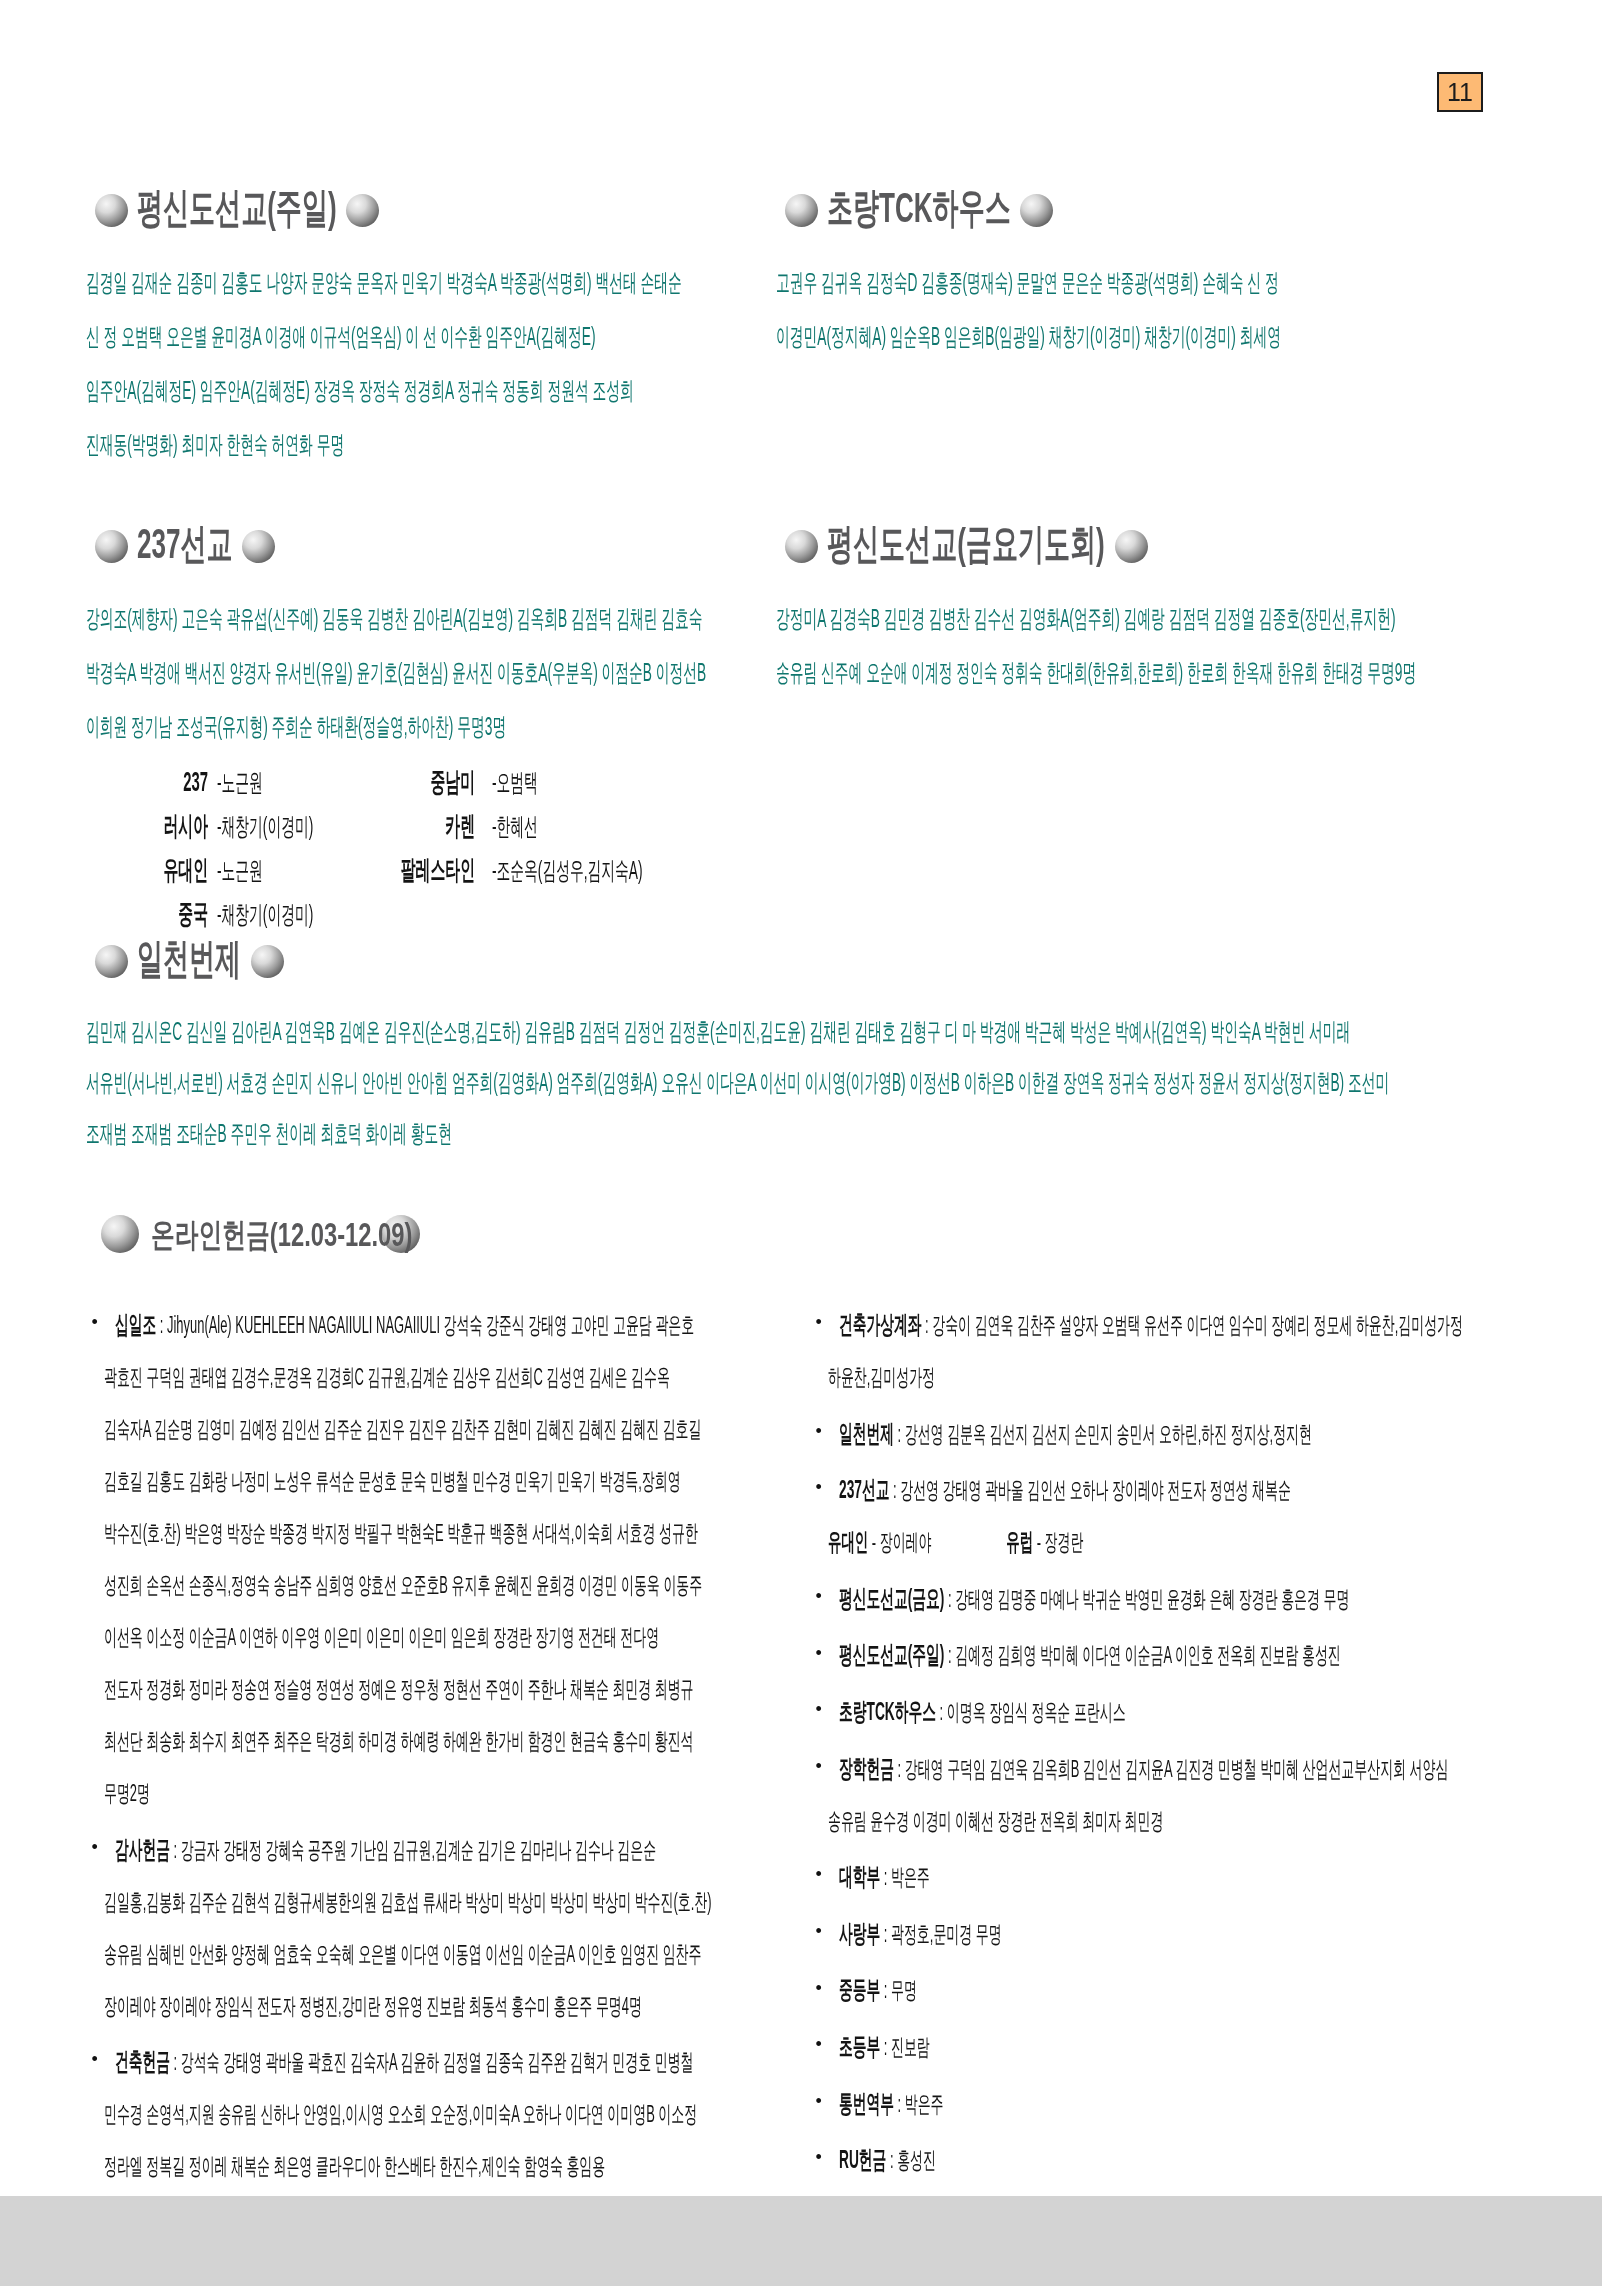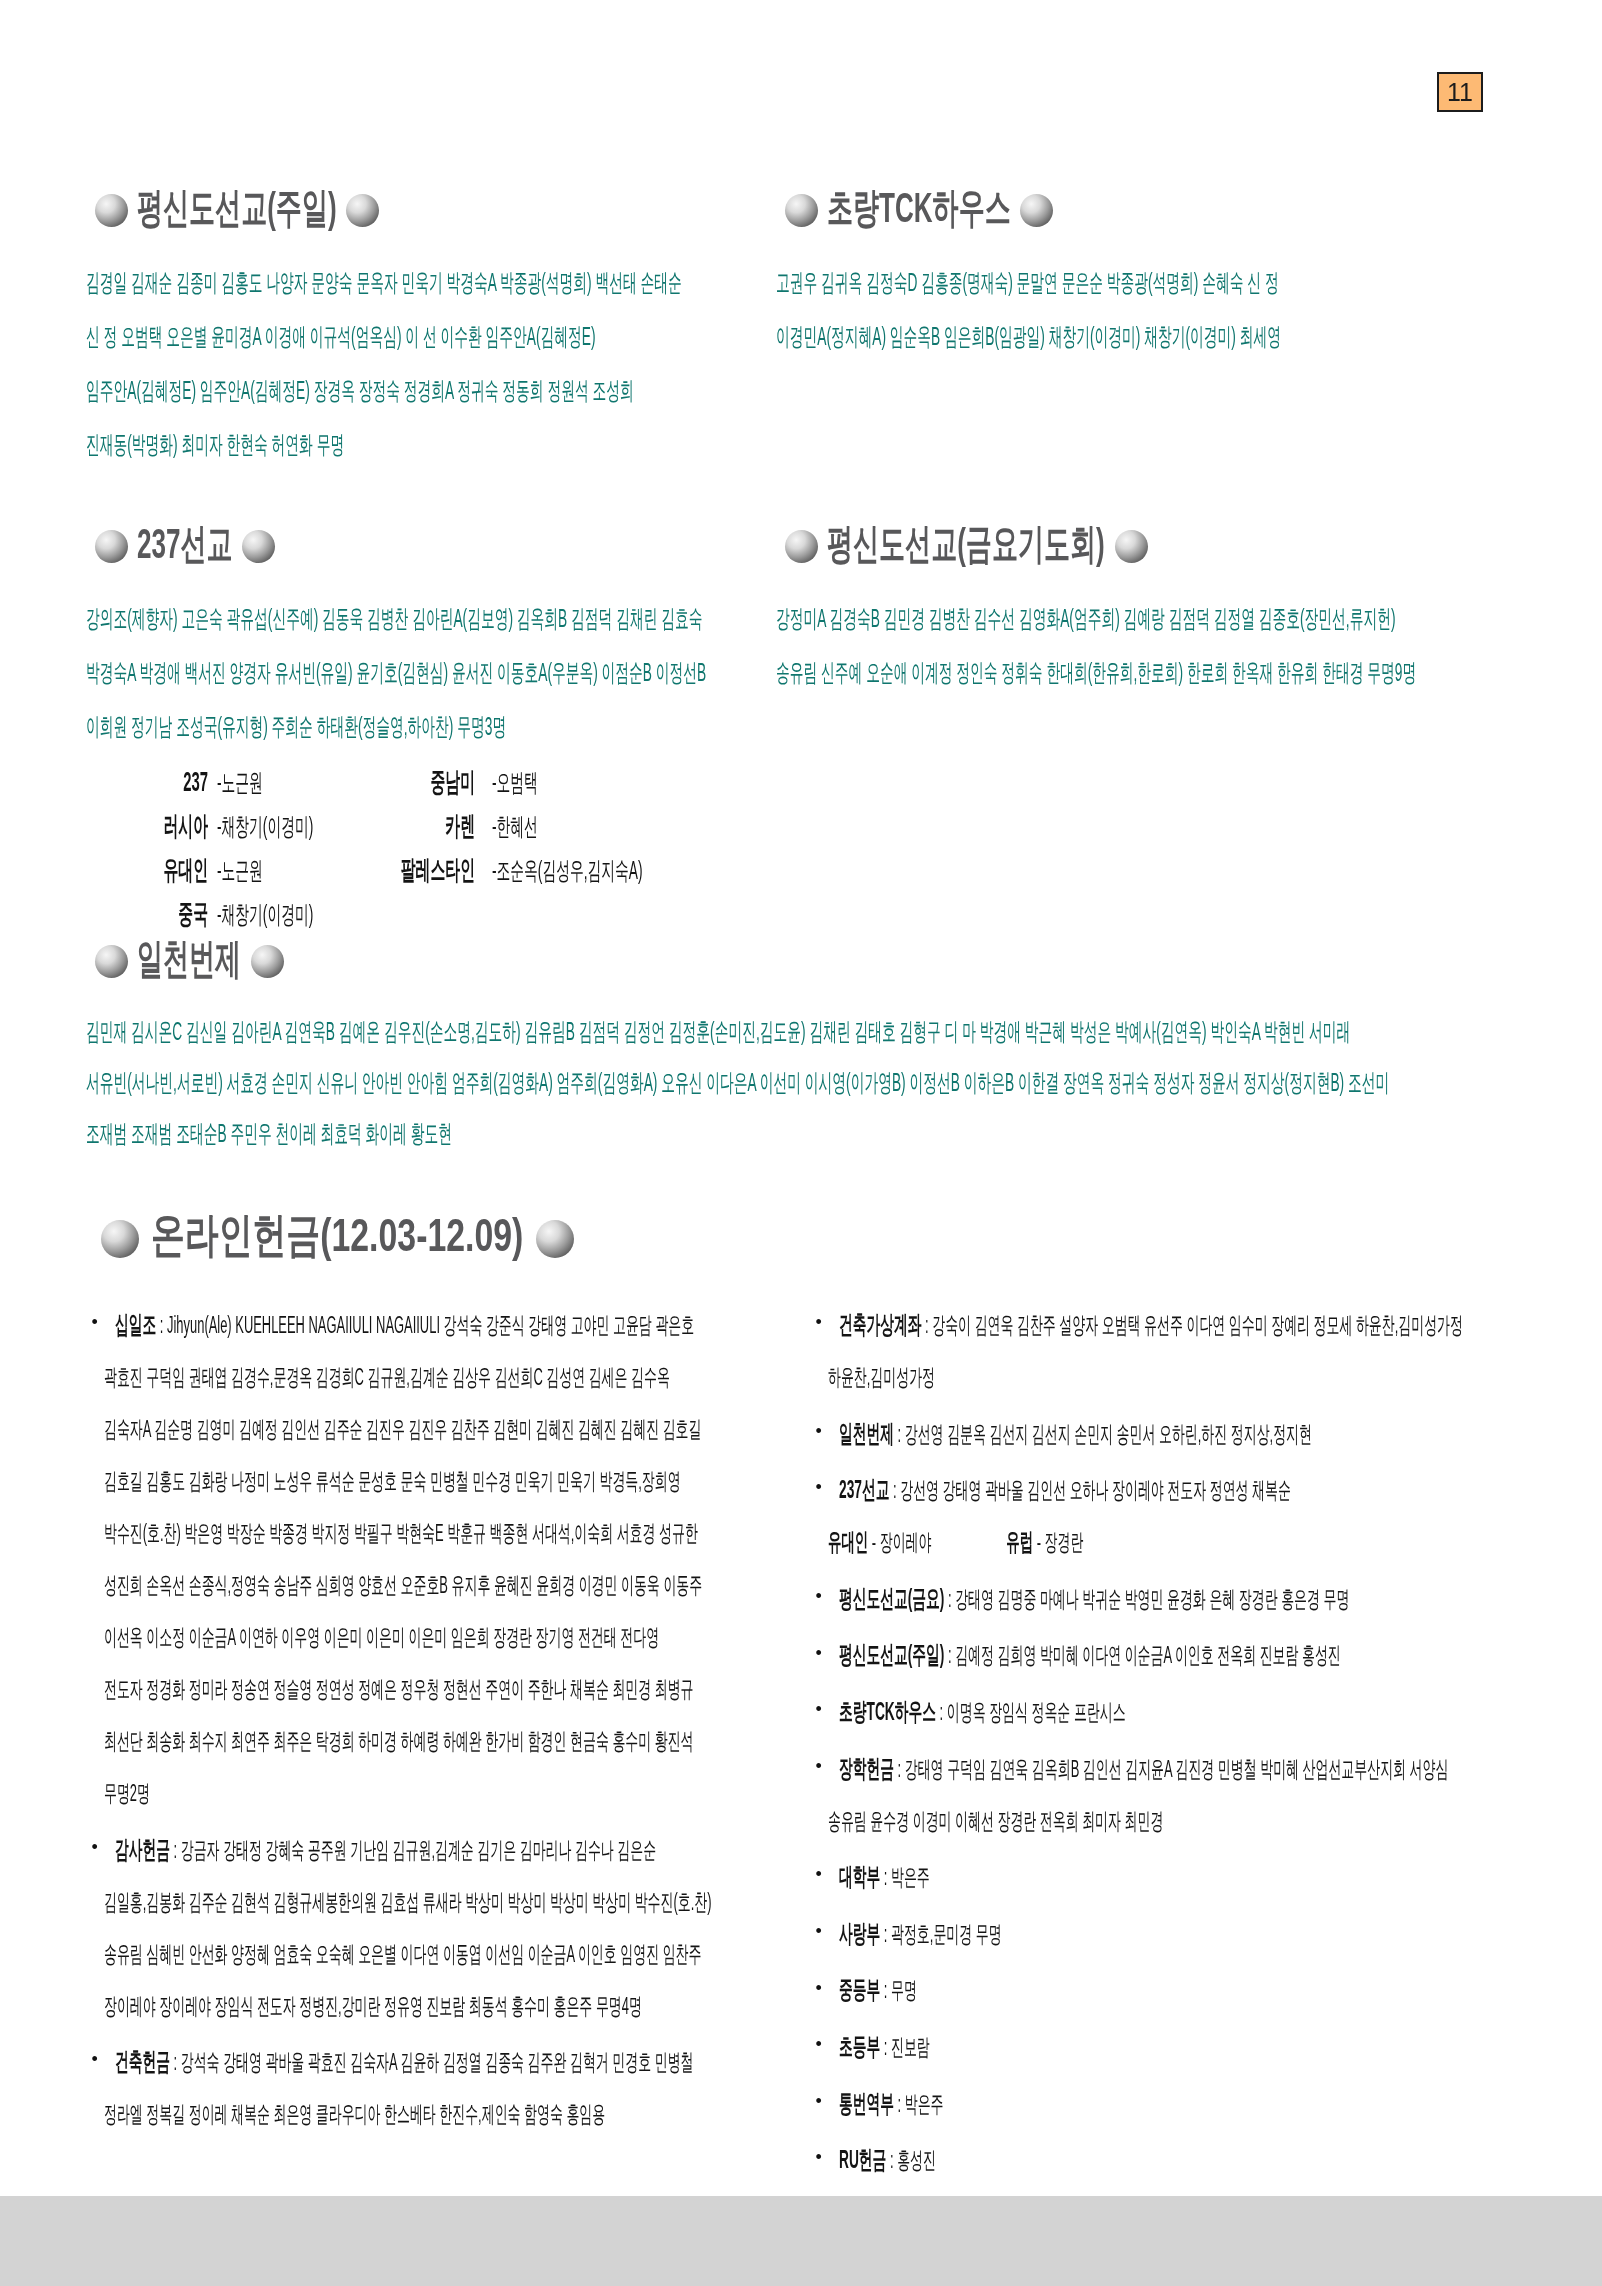--- a/index.html
+++ b/index.html
@@ -15,21 +15,21 @@
   }
   .section{position:absolute;}
   .sec-header{white-space:nowrap;height:54px;line-height:54px;}
   .sphere{
     display:inline-block;width:33px;height:33px;border-radius:50%;
     background:radial-gradient(circle at 34% 30%, #f6f6f6 0%, #d9d9d9 28%, #9b9b9b 55%, #565656 82%, #3a3a3a 100%);
     vertical-align:-5.4px;margin:0 9px;
   }
   .sec-title{font-weight:bold;color:#58585a;font-size:42px;letter-spacing:0px;}
   .big .sphere{width:38px;height:38px;margin:0 12.7px;vertical-align:-7.2px;}
-  .big .sec-title{font-size:47px;}
+  .big .sec-title{font-size:33px;}
   .cond{display:inline-block;transform:scaleX(0.55);transform-origin:0 50%;white-space:pre;}
   .sec-title .cond{transform:scaleX(0.62);}
   .big .sec-title .cond{transform:scaleX(0.72);}
   .cond-r{transform-origin:100% 50%;}
   .names{margin-top:20px;}
   .nline{line-height:54px;white-space:nowrap;font-size:25px;color:#0f766e;}
   #sec-ilcheon .nline{line-height:51px;}
   .assign{position:relative;margin-top:7.2px;}
   .arow{position:relative;height:44px;}
   .acell{position:absolute;top:0;line-height:44px;white-space:nowrap;font-size:25px;}
@@ -155,20 +155,21 @@
         <div class="oline ocont"><span class="cond">무명2명</span></div>
       </div>
       <div class="oitem">
         <div class="oline ofirst"><span class="obullet">•</span><span class="cond"><b class="olabel">감사헌금</b> : 강금자 강태정 강혜숙 공주원 기난임 김규원,김계순 김기은 김마리나 김수나 김은순</span></div>
         <div class="oline ocont"><span class="cond">김일홍,김봉화 김주순 김현석 김형규세봉한의원 김효섭 류새라 박상미 박상미 박상미 박상미 박수진(호.찬)</span></div>
         <div class="oline ocont"><span class="cond">송유림 심혜빈 안선화 양정혜 엄효숙 오숙혜 오은별 이다연 이동엽 이선임 이순금A 이인호 임영진 임찬주</span></div>
         <div class="oline ocont"><span class="cond">장이레야 장이레야 장임식 전도자 정병진,강미란 정유영 진보람 최동석 홍수미 홍은주 무명4명</span></div>
       </div>
       <div class="oitem">
         <div class="oline ofirst"><span class="obullet">•</span><span class="cond"><b class="olabel">건축헌금</b> : 강석숙 강태영 곽바울 곽효진 김숙자A 김윤하 김정열 김종숙 김주완 김혁거 민경호 민병철</span></div>
+        <div class="oline ocont"><span class="cond">민수경 손영석,지원 송유림 신하나 안영임,이시영 오소희 오순정,이미숙A 오하나 이다연 이미영B 이소정</span></div>
         <div class="oline ocont"><span class="cond">정라엘 정복길 정이레 채복순 최은영 클라우디아 한스베타 한진수,제인숙 함영숙 홍임용</span></div>
       </div>
     </div>
   <div class="online-col" style="left:724px;">
       <div class="oitem">
         <div class="oline ofirst"><span class="obullet">•</span><span class="cond"><b class="olabel">건축가상계좌</b> : 강숙이 김연욱 김찬주 설양자 오범택 유선주 이다연 임수미 장예리 정모세 하윤찬,김미성가정</span></div>
         <div class="oline ocont"><span class="cond">하윤찬,김미성가정</span></div>
       </div>
       <div class="oitem">
         <div class="oline ofirst"><span class="obullet">•</span><span class="cond"><b class="olabel">일천번제</b> : 강선영 김분옥 김선지 김선지 손민지 송민서 오하린,하진 정지상,정지현</span></div>

